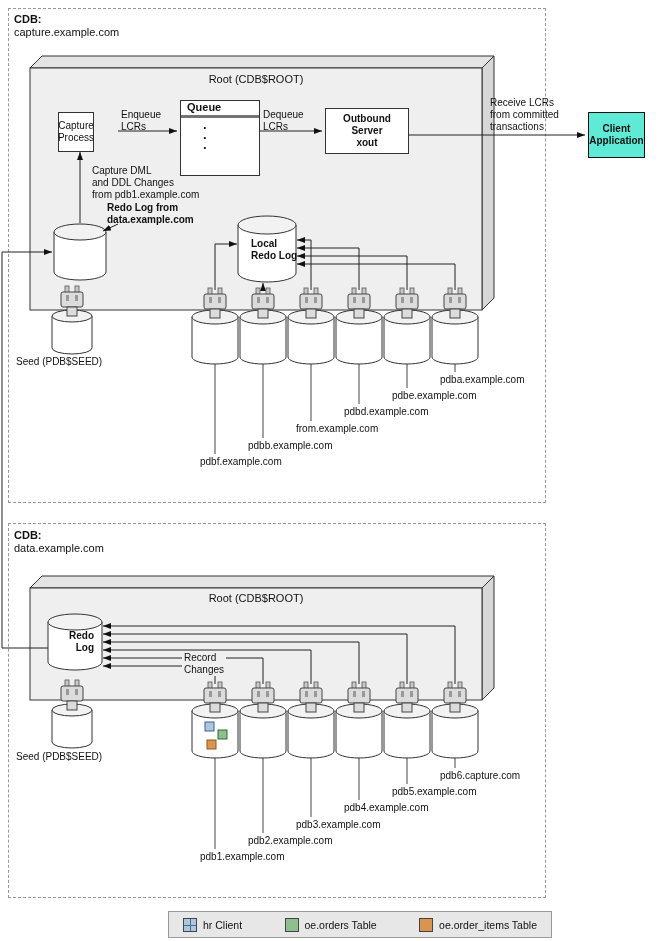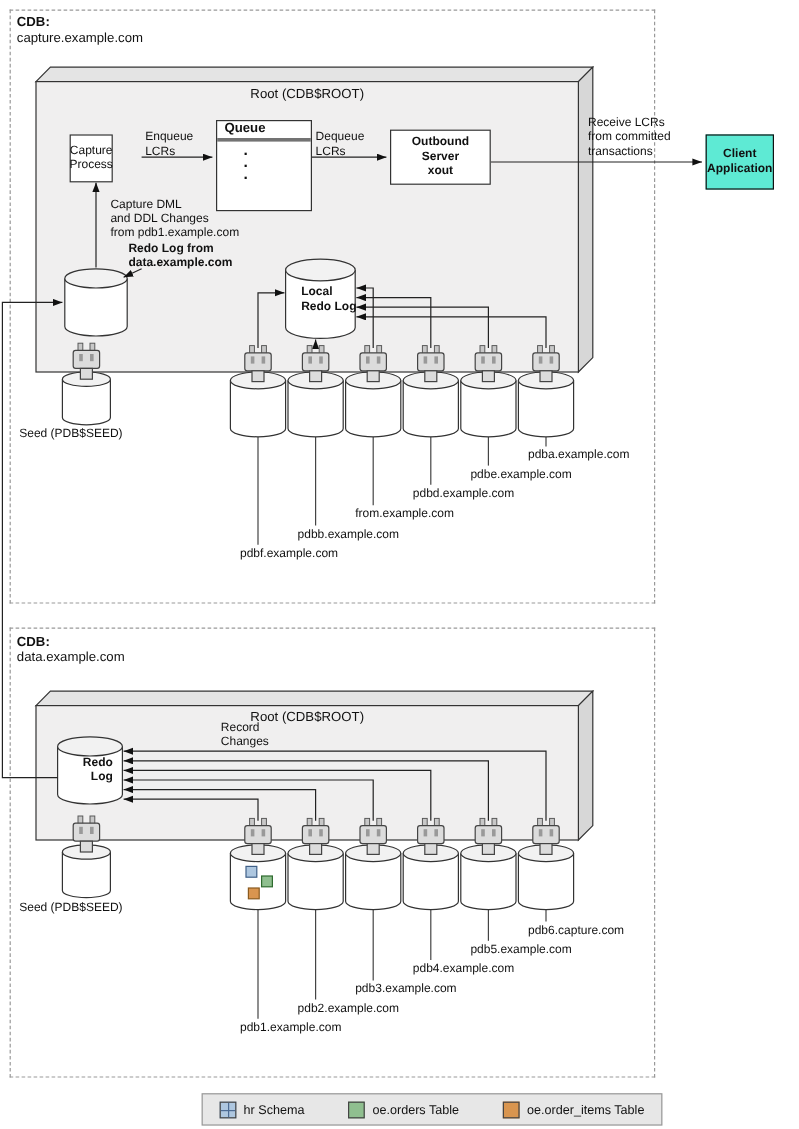--- a/index.html
+++ b/index.html
@@ -199,35 +199,35 @@
   <div class="abs txt" style="left:296px;top:423px">from.example.com</div>
   <div class="abs txt" style="left:344px;top:406px">pdbd.example.com</div>
   <div class="abs txt" style="left:392px;top:390px">pdbe.example.com</div>
   <div class="abs txt" style="left:440px;top:374px">pdba.example.com</div>
 
   <div class="abs txt t11 b" style="left:14px;top:529px">CDB:</div>
   <div class="abs txt t11" style="left:14px;top:542px">data.example.com</div>
   <div class="abs txt t11" style="left:30px;top:592px;width:452px;text-align:center">Root (CDB$ROOT)</div>
   <div class="abs txt b" style="left:32px;top:630px;width:62px;text-align:right">Redo
 Log</div>
-  <div class="abs txt bgpanel" style="left:182px;top:601px">Record
+  <div class="abs txt bgpanel" style="left:182px;top:652px">Record
 Changes</div>
   <div class="abs txt" style="left:16px;top:751px">Seed (PDB$SEED)</div>
 
   <div class="abs txt" style="left:200px;top:851px">pdb1.example.com</div>
   <div class="abs txt" style="left:248px;top:835px">pdb2.example.com</div>
   <div class="abs txt" style="left:296px;top:819px">pdb3.example.com</div>
   <div class="abs txt" style="left:344px;top:802px">pdb4.example.com</div>
   <div class="abs txt" style="left:392px;top:786px">pdb5.example.com</div>
   <div class="abs txt" style="left:440px;top:770px">pdb6.capture.com</div>
 
   <div class="abs legend" style="left:168px;top:911px;width:384px;height:27px">
     <div class="legend-item">
       <span class="swatch swatch-grid" style="background: rgb(174, 199, 224);"></span>
-      <span class="legend-label">hr Schema</span>
+      <span class="legend-label">hr Client</span>
     </div>
     <div class="legend-item">
       <span class="swatch" style="background: rgb(143, 191, 143);"></span>
       <span class="legend-label">oe.orders Table</span>
     </div>
     <div class="legend-item">
       <span class="swatch" style="background: rgb(217, 149, 79);"></span>
       <span class="legend-label">oe.order_items Table</span>
     </div>
   </div>

